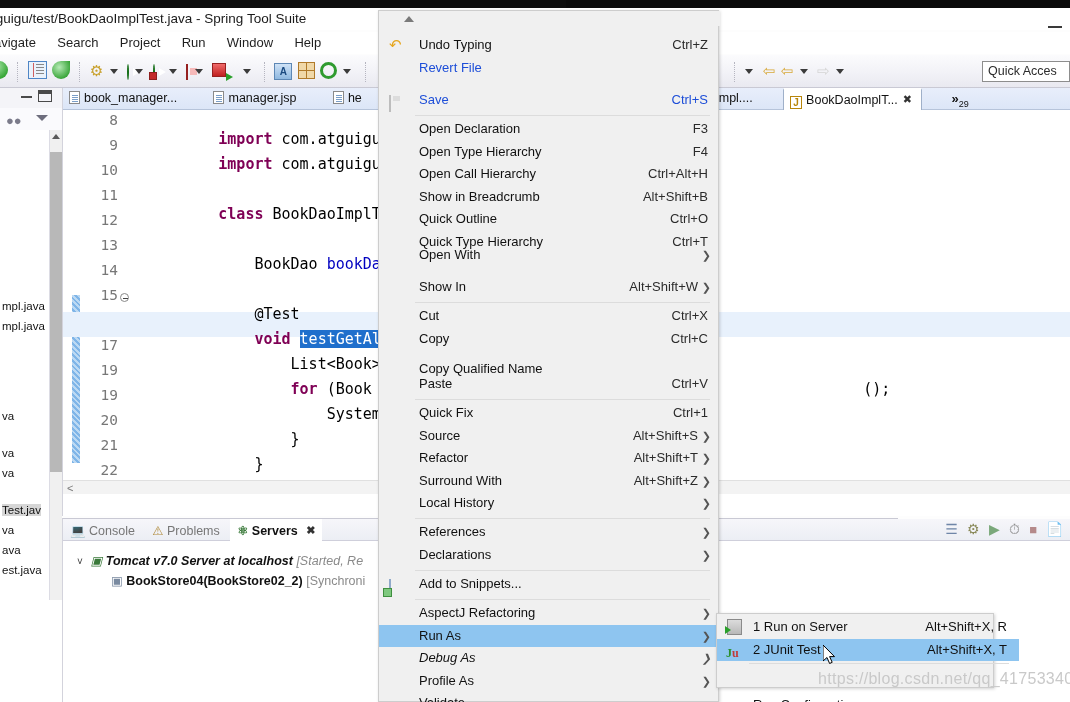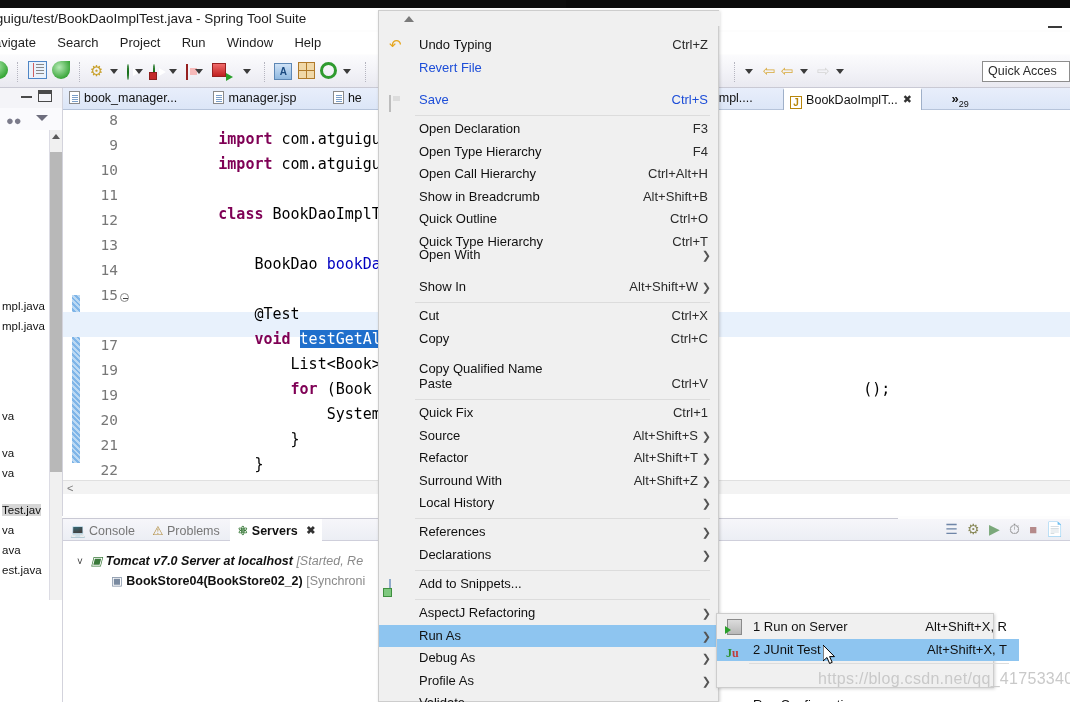--- a/index.html
+++ b/index.html
@@ -550,21 +550,21 @@
     <div class="msep" style="top:588px;"></div>
 
     <div class="mrow" style="top:591px;">
       <span class="lbl">AspectJ Refactoring</span>
       <span class="arw">❯</span>
     </div>
     <div class="mrow hl" style="top:613.5px;">
       <span class="lbl">Run As</span>
       <span class="arw">❯</span>
     </div>
-    <div class="mrow" style="top:636px;">
+    <div class="mrow" style="top:636px;font-style:italic;">
       <span class="lbl">Debug As</span>
       <span class="arw">❯</span>
     </div>
     <div class="mrow" style="top:658.5px;">
       <span class="lbl">Profile As</span>
       <span class="arw">❯</span>
     </div>
     <div class="mrow" style="top:681px;">
       <span class="lbl">Validate</span>
     </div>

